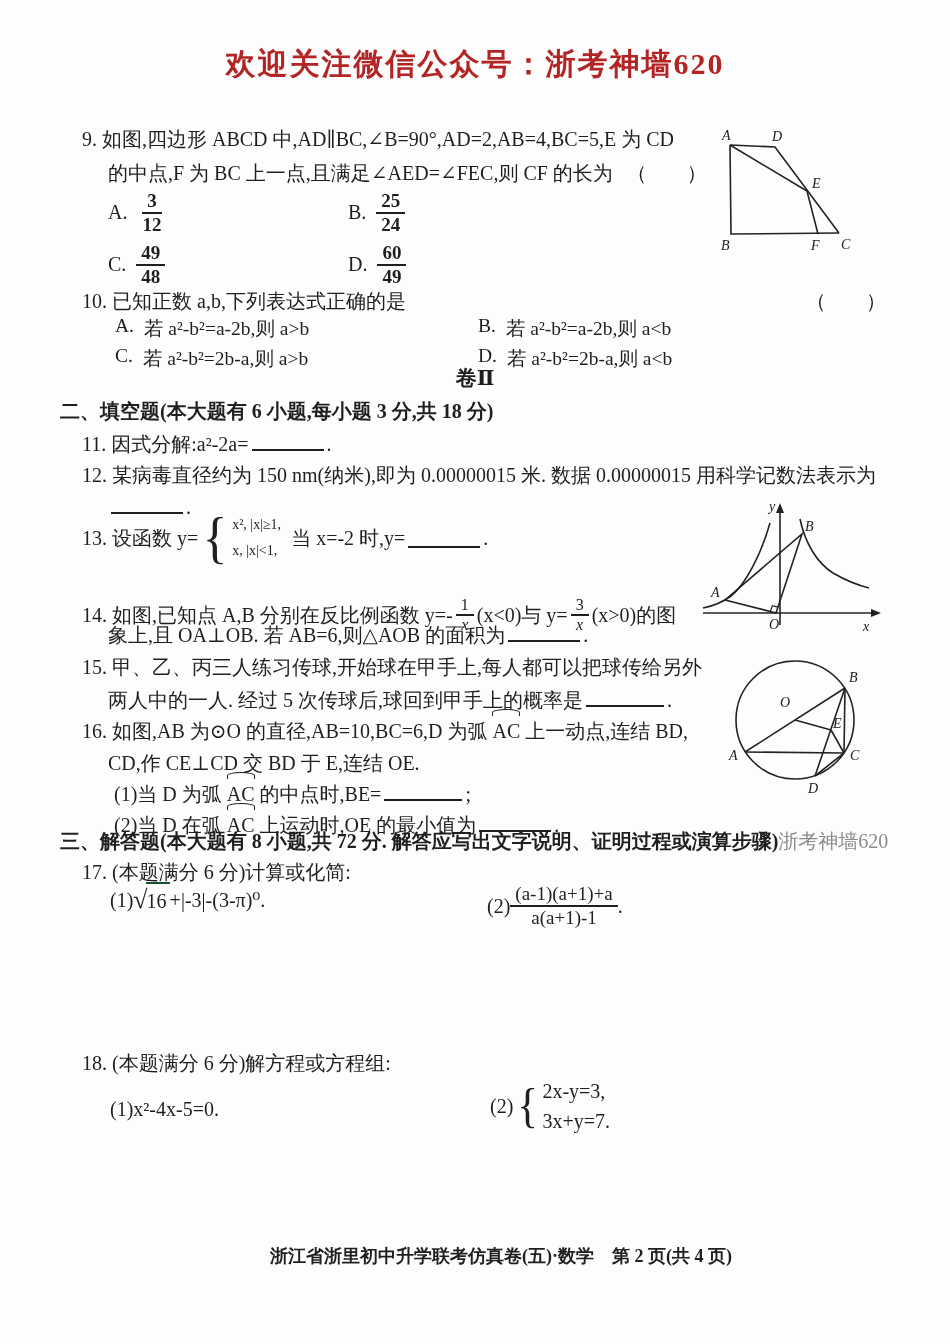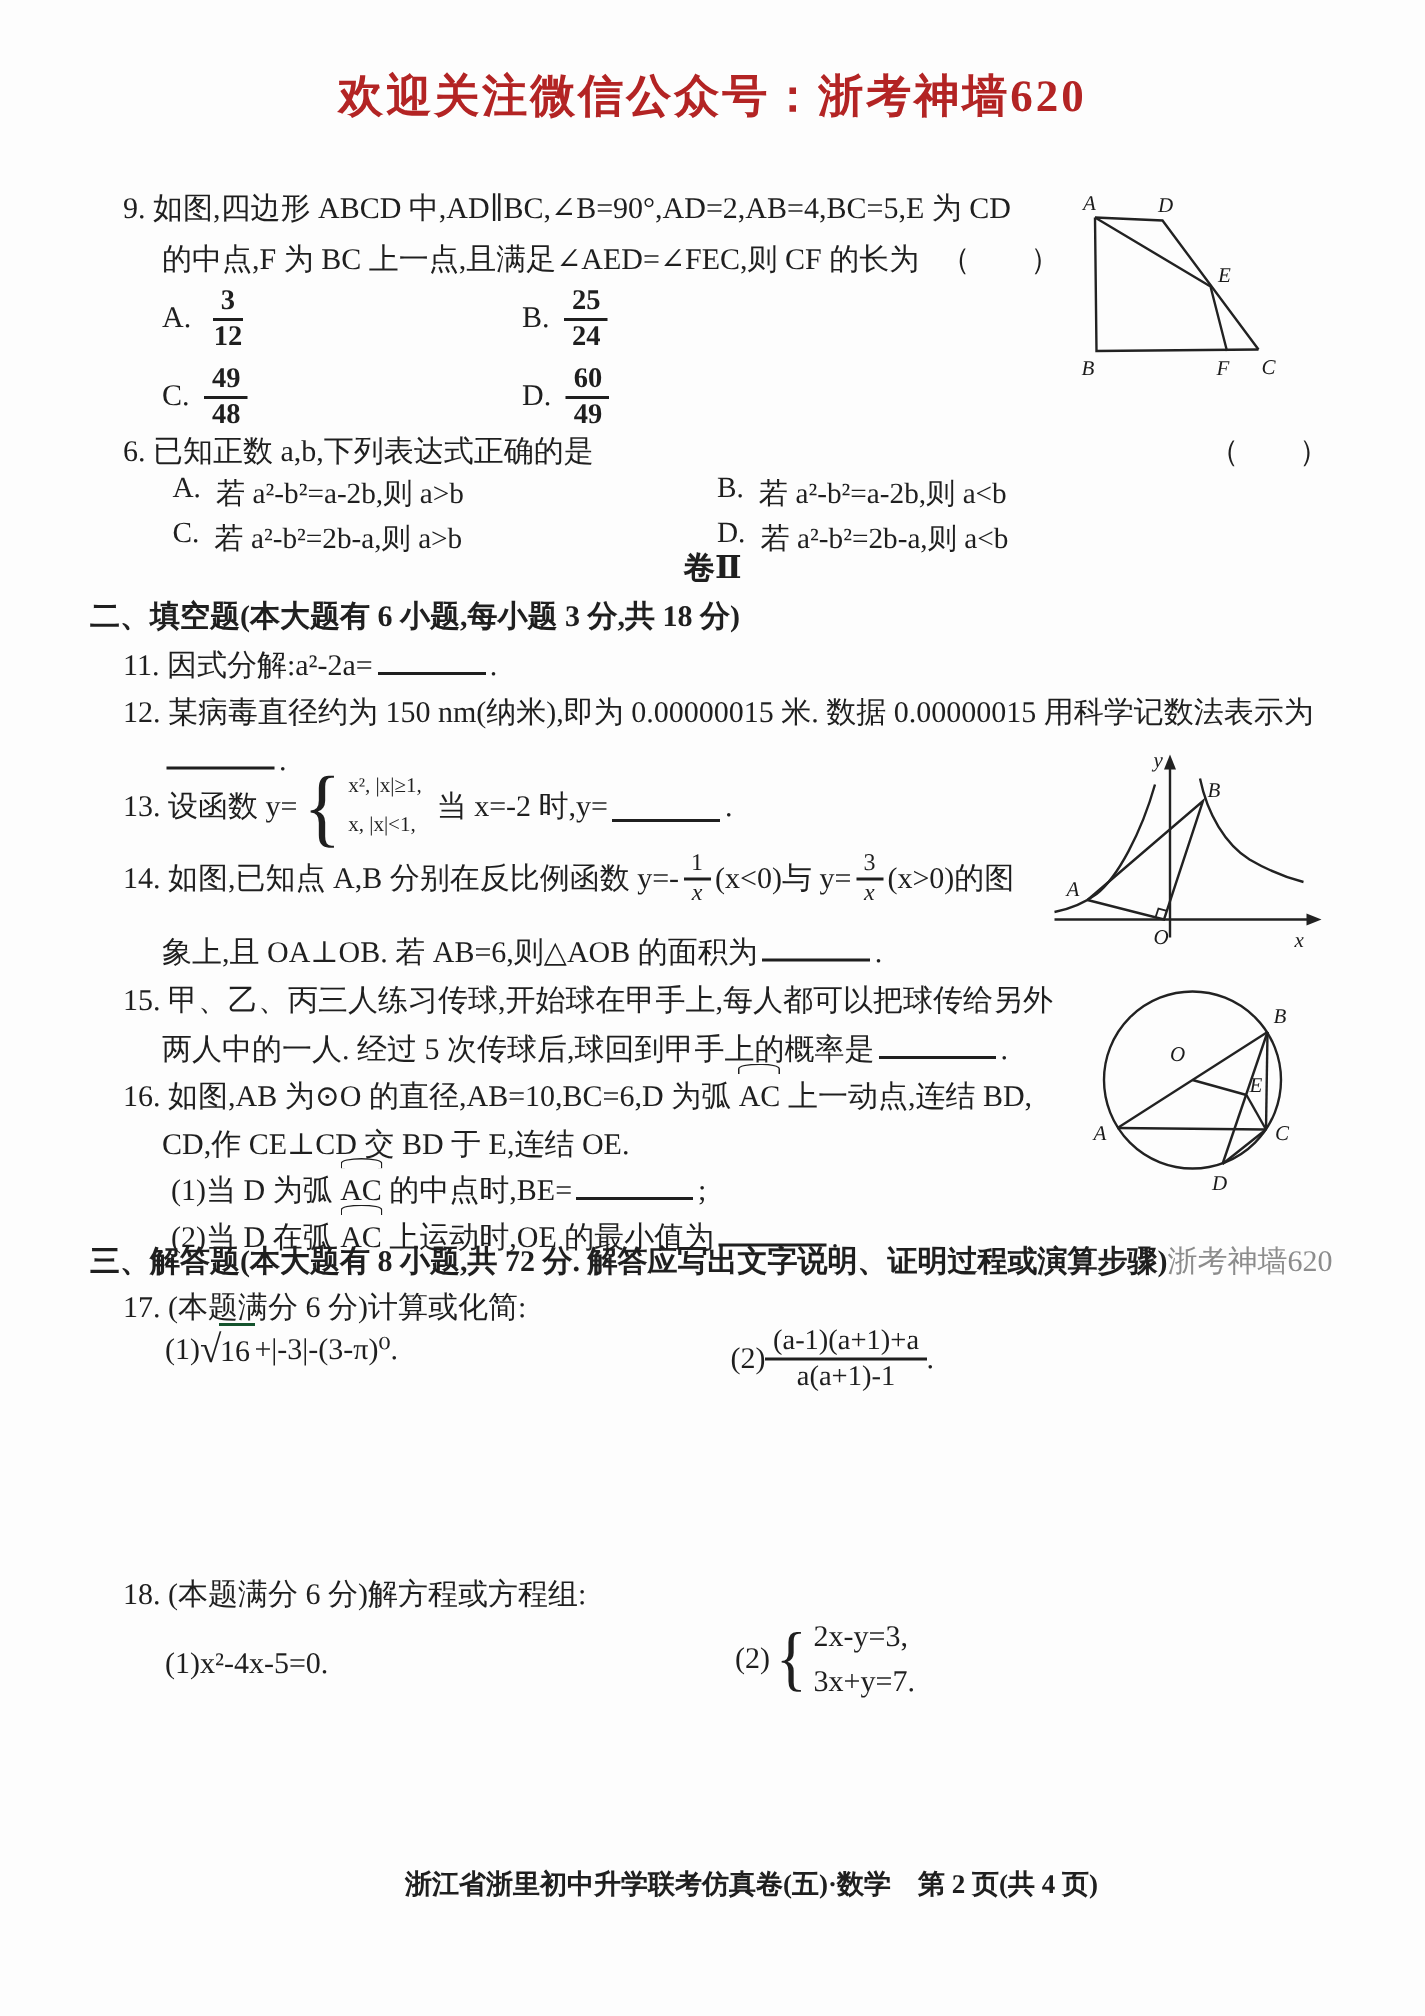--- a/index.html
+++ b/index.html
@@ -87,21 +87,21 @@
       <path d="M30,29 L107,75 L118,118"></path>
     </g>
     <text x="22" y="24">A</text>
     <text x="72" y="25">D</text>
     <text x="21" y="134">B</text>
     <text x="141" y="133">C</text>
     <text x="111" y="134">F</text>
     <text x="112" y="72">E</text>
   </svg>
 
-  <div class="abs qtext" style="left:82px;top:284px;">6. 已知正数 a,b,下列表达式正确的是</div>
+  <div class="abs qtext" style="left:82px;top:284px;">10. 已知正数 a,b,下列表达式正确的是</div>
   <div class="abs qtext" style="left:806px;top:284px;">（　　）</div>
   <div class="abs opt10" style="left:115px;top:315px;">
     <span>A.</span>
       <span>若 a²-b²=a-2b,则 a&gt;b</span>
   </div>
   <div class="abs opt10" style="left:478px;top:315px;">
     <span>B.</span>
       <span>若 a²-b²=a-2b,则 a&lt;b</span>
   </div>
   <div class="abs opt10" style="left:115px;top:345px;">
@@ -131,21 +131,21 @@
     <span class="brace">{</span>
     <span class="cases">
       <span>x², |x|≥1,</span>
       <span>x, |x|&lt;1,</span>
     </span>
     <span style="margin-left:10px;">当 x=-2 时,y=</span>
     <span class="blank w72"></span>
     <span>.</span>
   </div>
 
-  <div class="abs rowflex qtext" style="left:82px;top:563px;height:46px;">
+  <div class="abs rowflex qtext" style="left:82px;top:592px;height:46px;">
     <span>14. 如图,已知点 A,B 分别在反比例函数 y=-</span>
     <span class="frac small-frac">
         <span class="num">1</span>
         <span class="den" style="font-style:italic">x</span>
       </span>
     <span>(x&lt;0)与 y=</span>
     <span class="frac small-frac">
         <span class="num">3</span>
         <span class="den" style="font-style:italic">x</span>
       </span>

